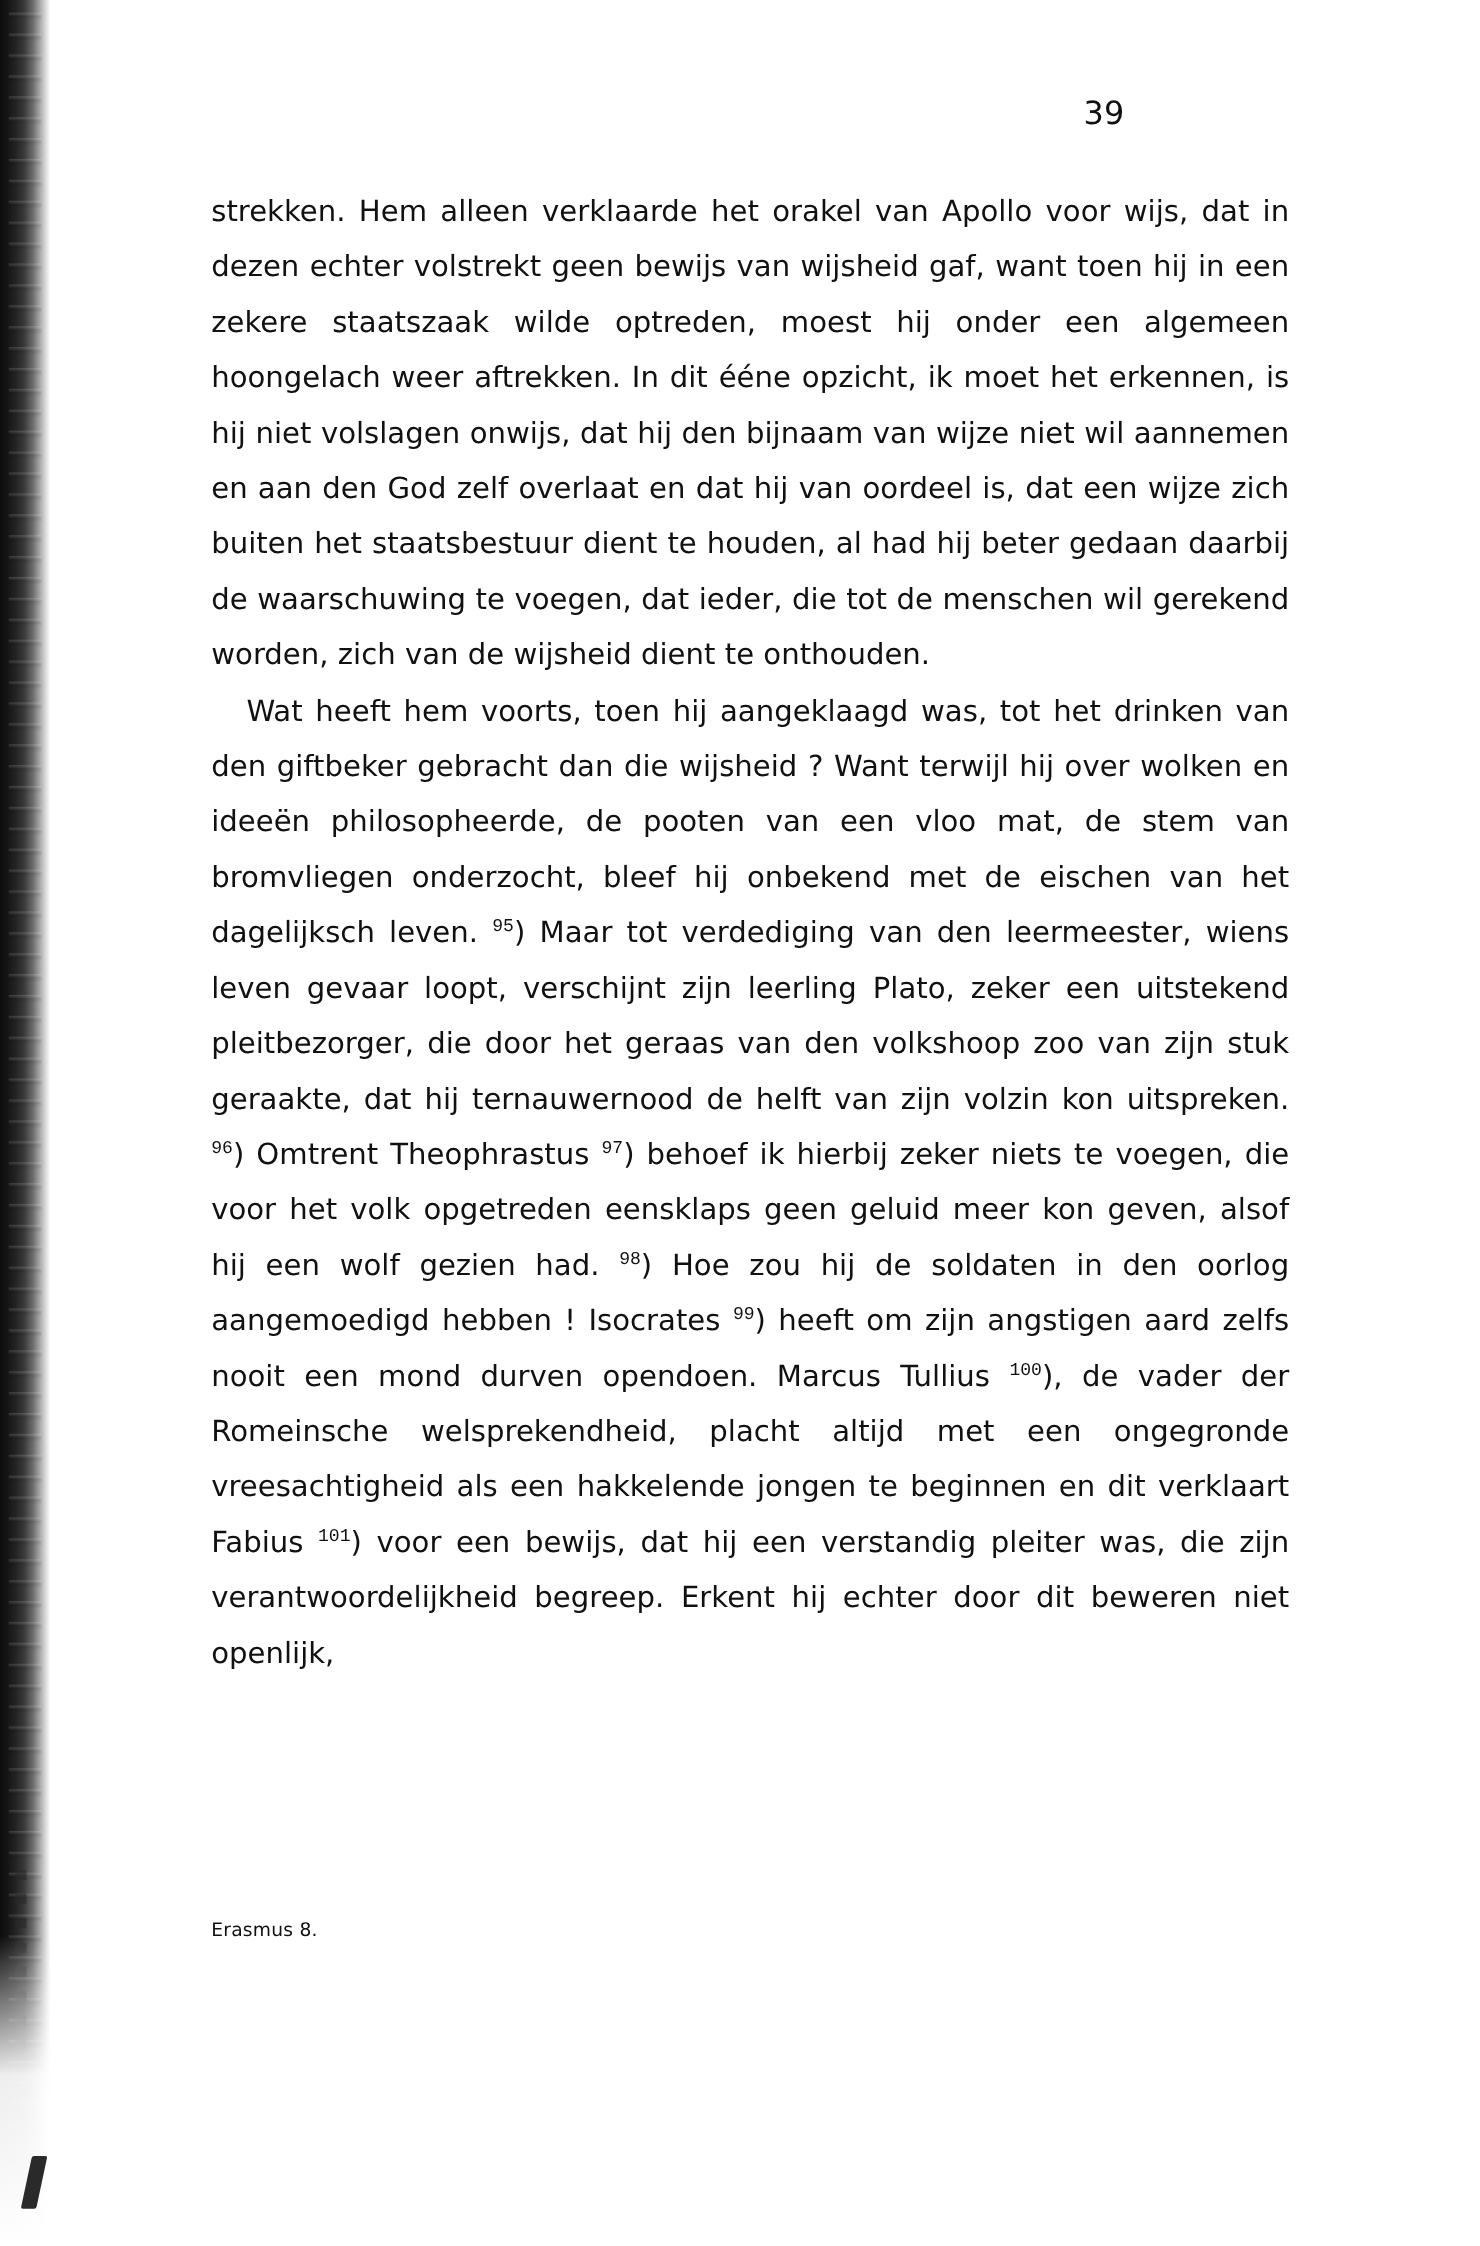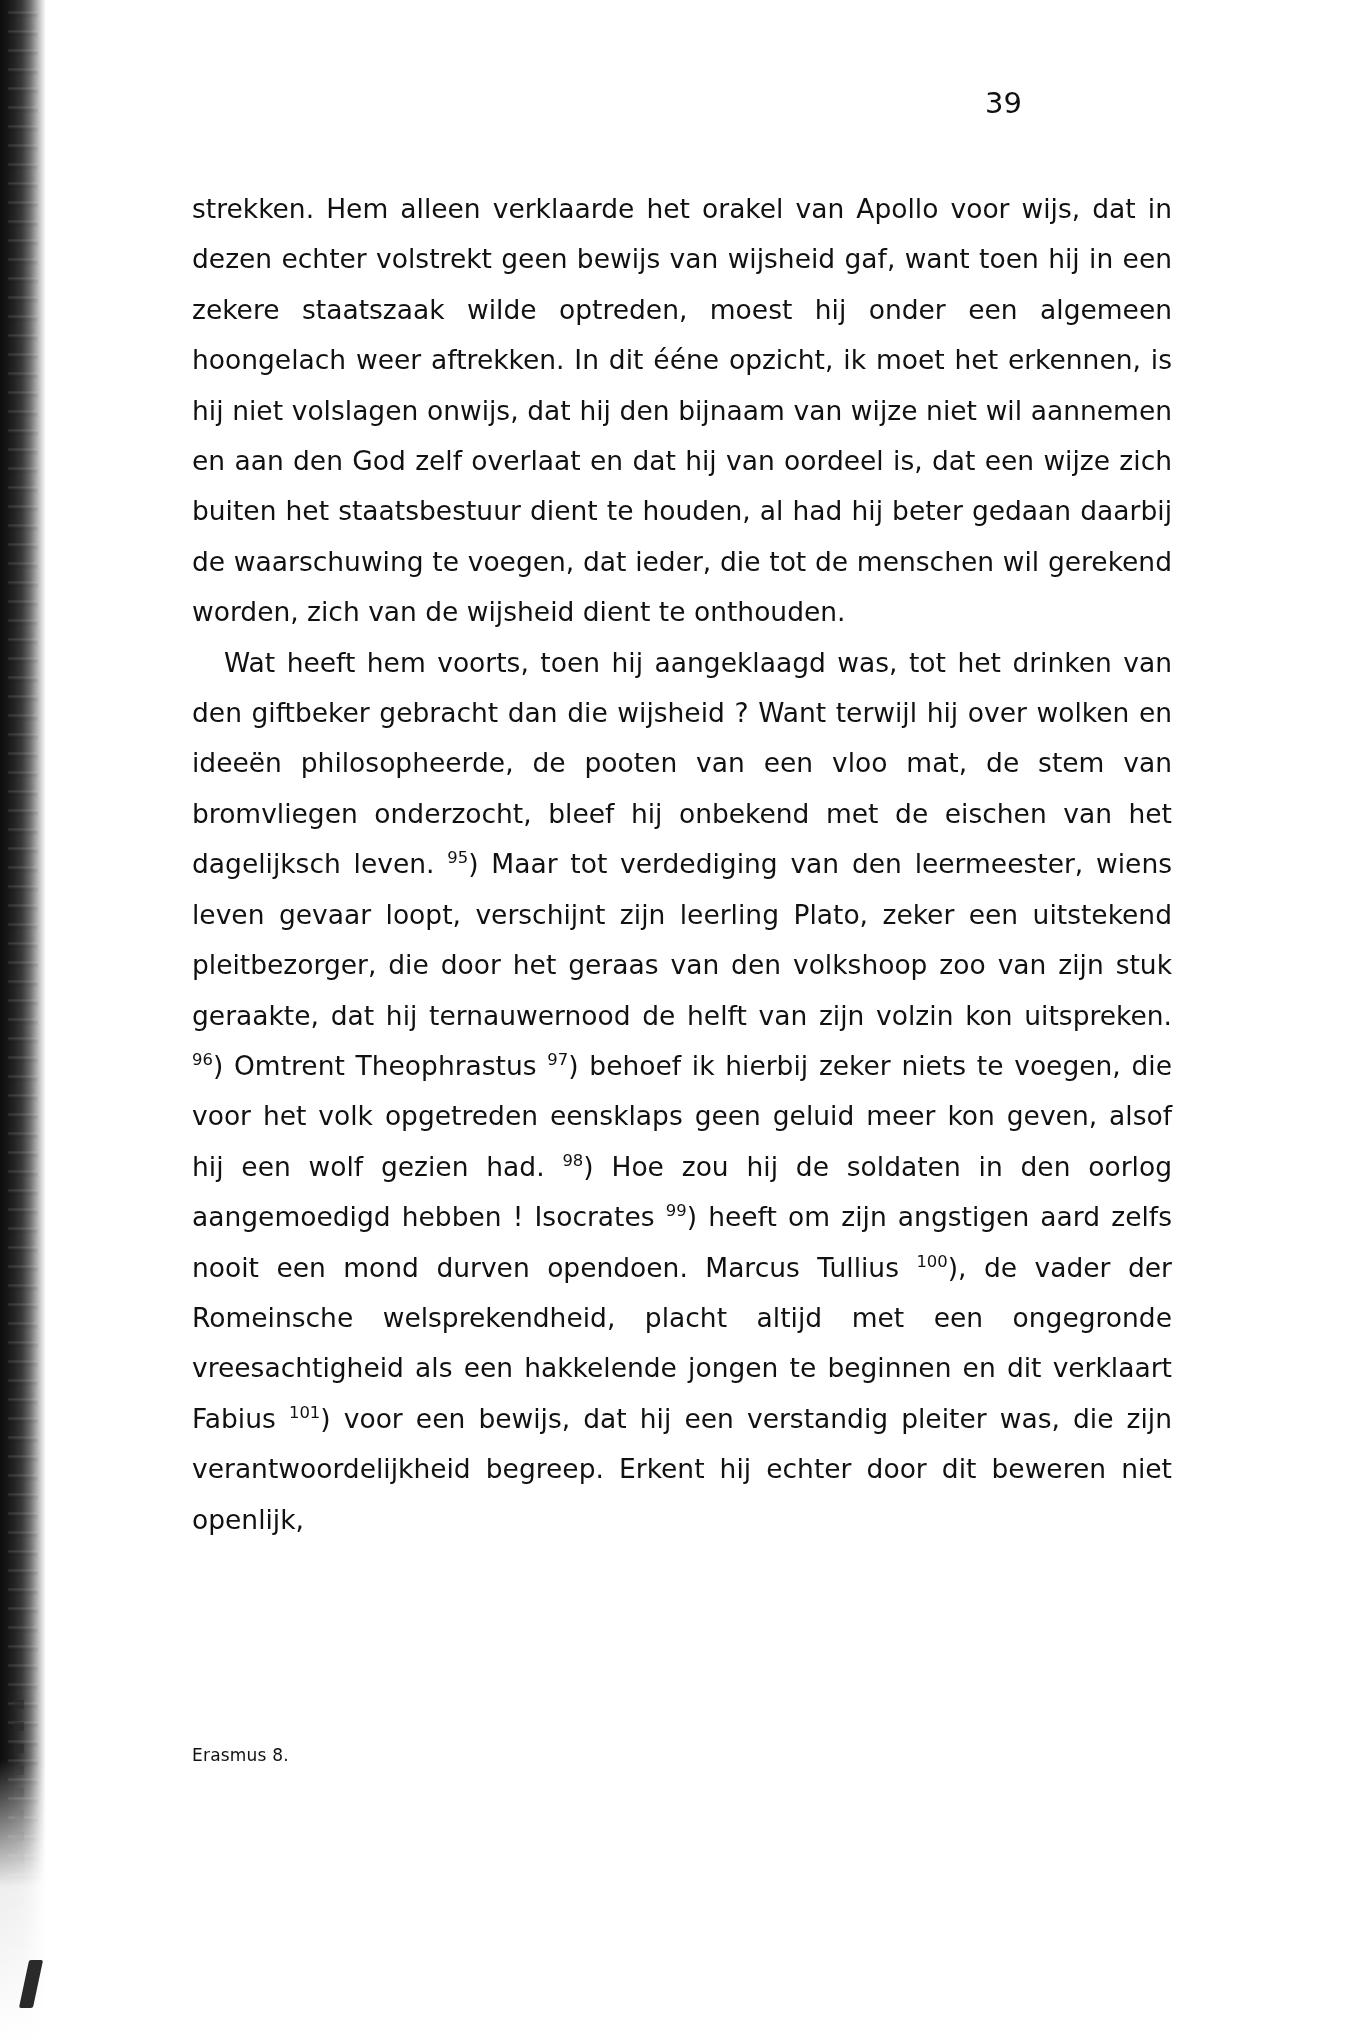--- a/index.html
+++ b/index.html
@@ -84,41 +84,42 @@
     right: 160px;
     top: 86px;
     font-size: 29px;
     color: #111;
     font-family: "DejaVu Sans", sans-serif;
   }
 
   .body-text {
     position: absolute;
     left: 192px;
-    top: 184px;
+    top: 168px;
     width: 980px;
     font-size: 26.5px;
     line-height: 50.4px;
     color: #111;
     text-align: justify;
     font-family: "DejaVu Sans", sans-serif;
   }
   .body-text p {
     margin: 0;
     text-align: justify;
     text-justify: inter-word;
   }
   .body-text p.indent {
     text-indent: 32px;
   }
   .body-text p:last-child { text-align: justify; }
   sup {
     font-size: 0.62em;
     vertical-align: super;
     line-height: 0;
+    font-family: Liberation Mono, monospace;
   }
 
   .signature {
     position: absolute;
     left: 192px;
     top: 1745px;
     font-size: 17px;
     letter-spacing: .2px;
     color: #111;
     font-family: "DejaVu Sans", sans-serif;

